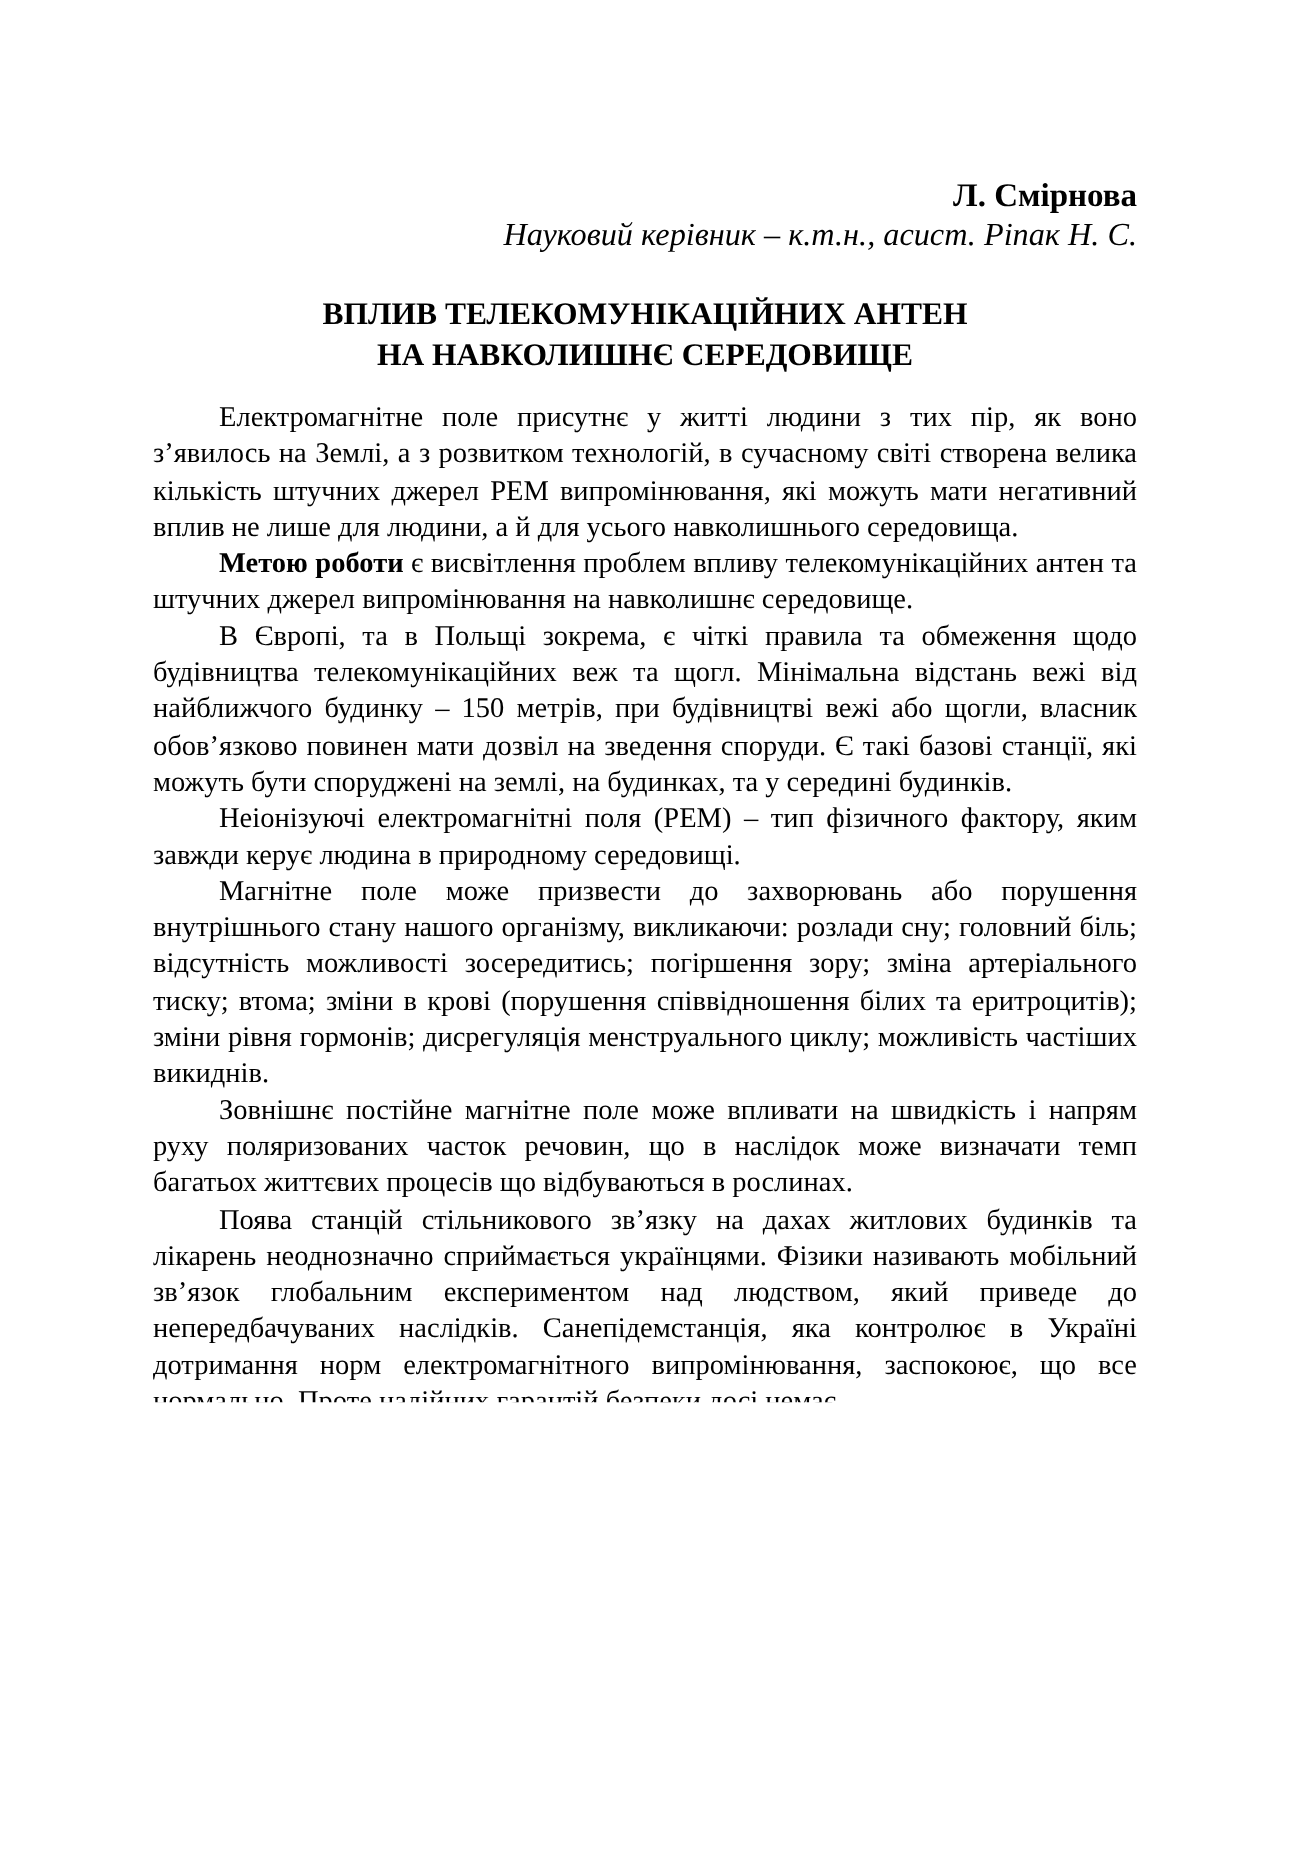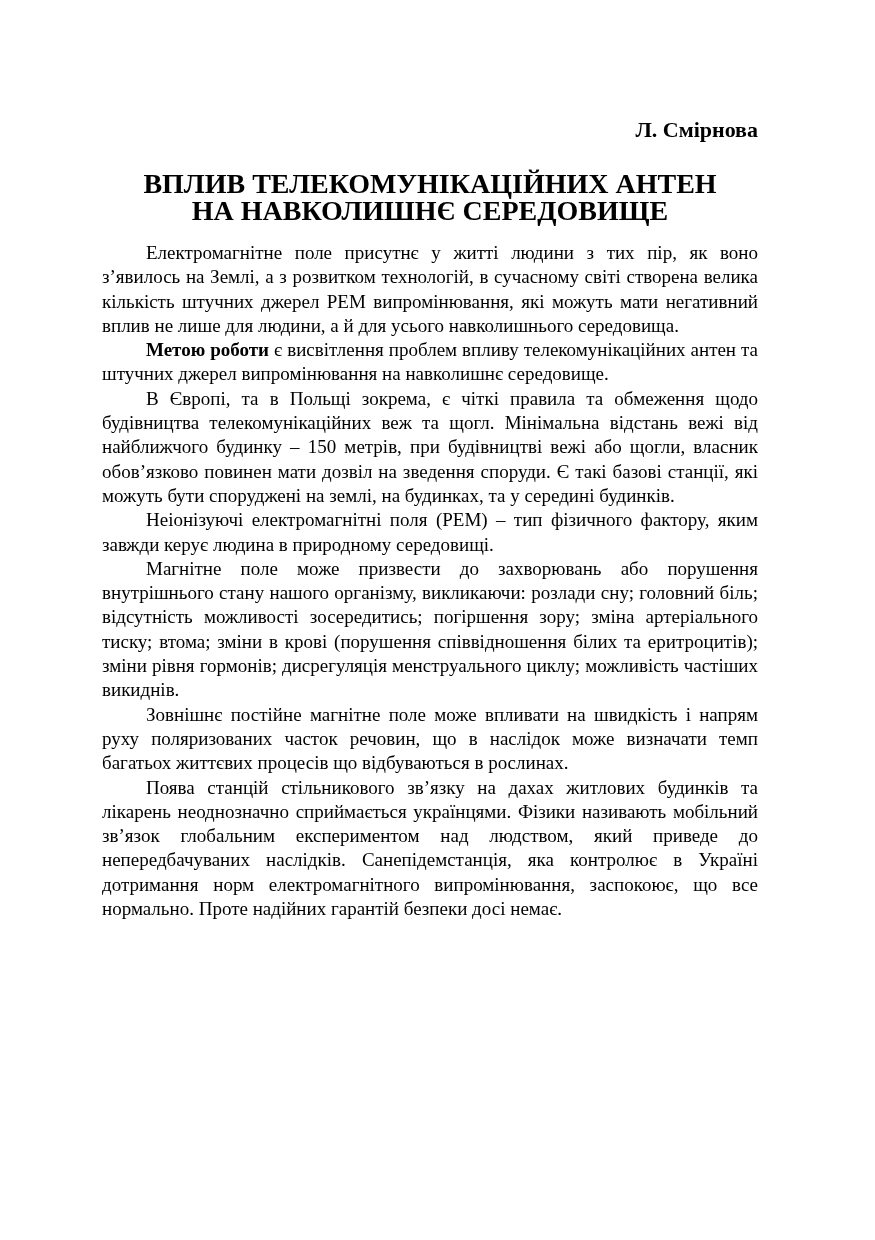--- a/index.html
+++ b/index.html
@@ -34,21 +34,21 @@
     text-align: right;
     font-style: italic;
     font-size: 21.5px;
     line-height: 26px;
     white-space: nowrap;
   }
   .title {
     margin: 27px 0 0 0;
     text-align: center;
     font-weight: bold;
-    font-size: 28px;
+    font-size: 21px;
     line-height: 27px;
   }
   .title-line {
     display: block;
   }
   .body-text {
     margin-top: 17px;
     font-size: 19px;
     line-height: 24.3px;
   }
@@ -72,20 +72,21 @@
   }
 </style>
 </head>
 <body>
 
 <div class="page">
   <div class="content">
 
     <div class="byline">Л. Смірнова</div>
 
+    <div class="supervisor">Науковий керівник – к.т.н., асист. Ріпак Н. С.</div>
 
     <h1 class="title">
       <span class="title-line">ВПЛИВ ТЕЛЕКОМУНІКАЦІЙНИХ АНТЕН</span>
       <span class="title-line">НА НАВКОЛИШНЄ СЕРЕДОВИЩЕ</span>
     </h1>
 
     <div class="body-text">
       <p><b class="lead"></b><span>Електромагнітне поле присутнє у житті людини з тих пір, як воно з’явилось на Землі, а з розвитком технологій, в сучасному світі створена велика кількість штучних джерел РЕМ випромінювання, які можуть мати негативний вплив не лише для людини, а й для усього навколишнього середовища.</span></p>
       <p><b class="lead">Метою роботи</b><span> є висвітлення проблем впливу телекомунікаційних антен та штучних джерел випромінювання на навколишнє середовище.</span></p>
       <p><b class="lead"></b><span>В Європі, та в Польщі зокрема, є чіткі правила та обмеження щодо будівництва телекомунікаційних веж та щогл. Мінімальна відстань вежі від найближчого будинку – 150 метрів, при будівництві вежі або щогли, власник обов’язково повинен мати дозвіл на зведення споруди. Є такі базові станції, які можуть бути споруджені на землі, на будинках,  та у середині будинків.</span></p>

